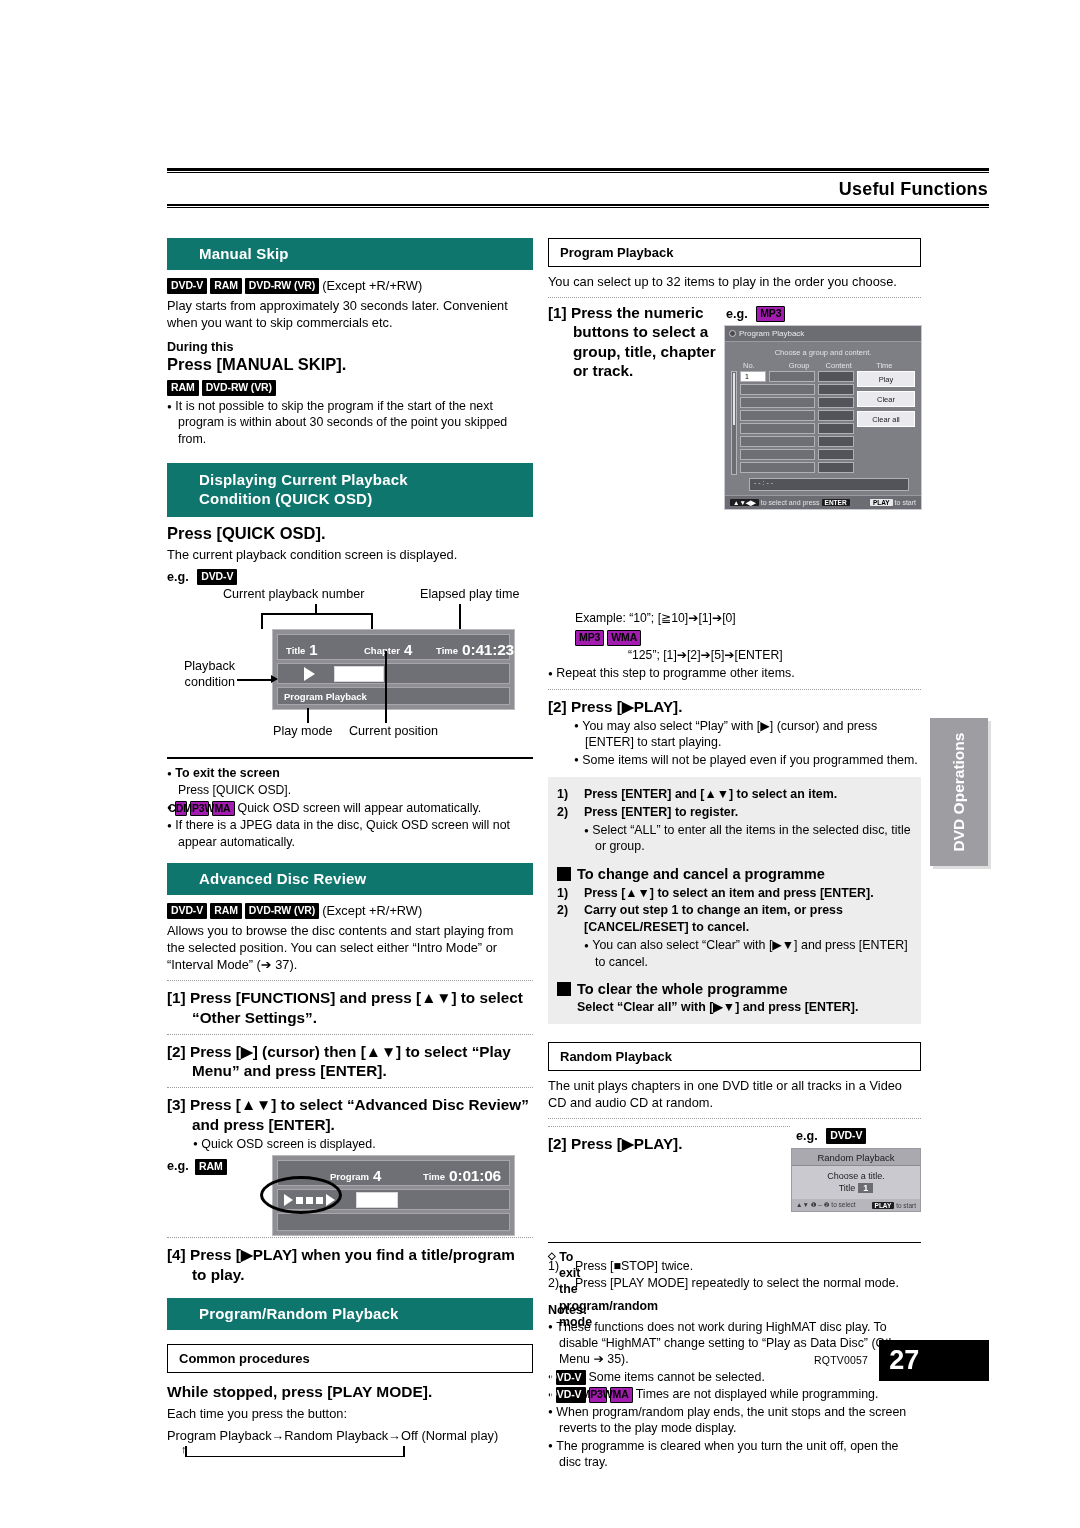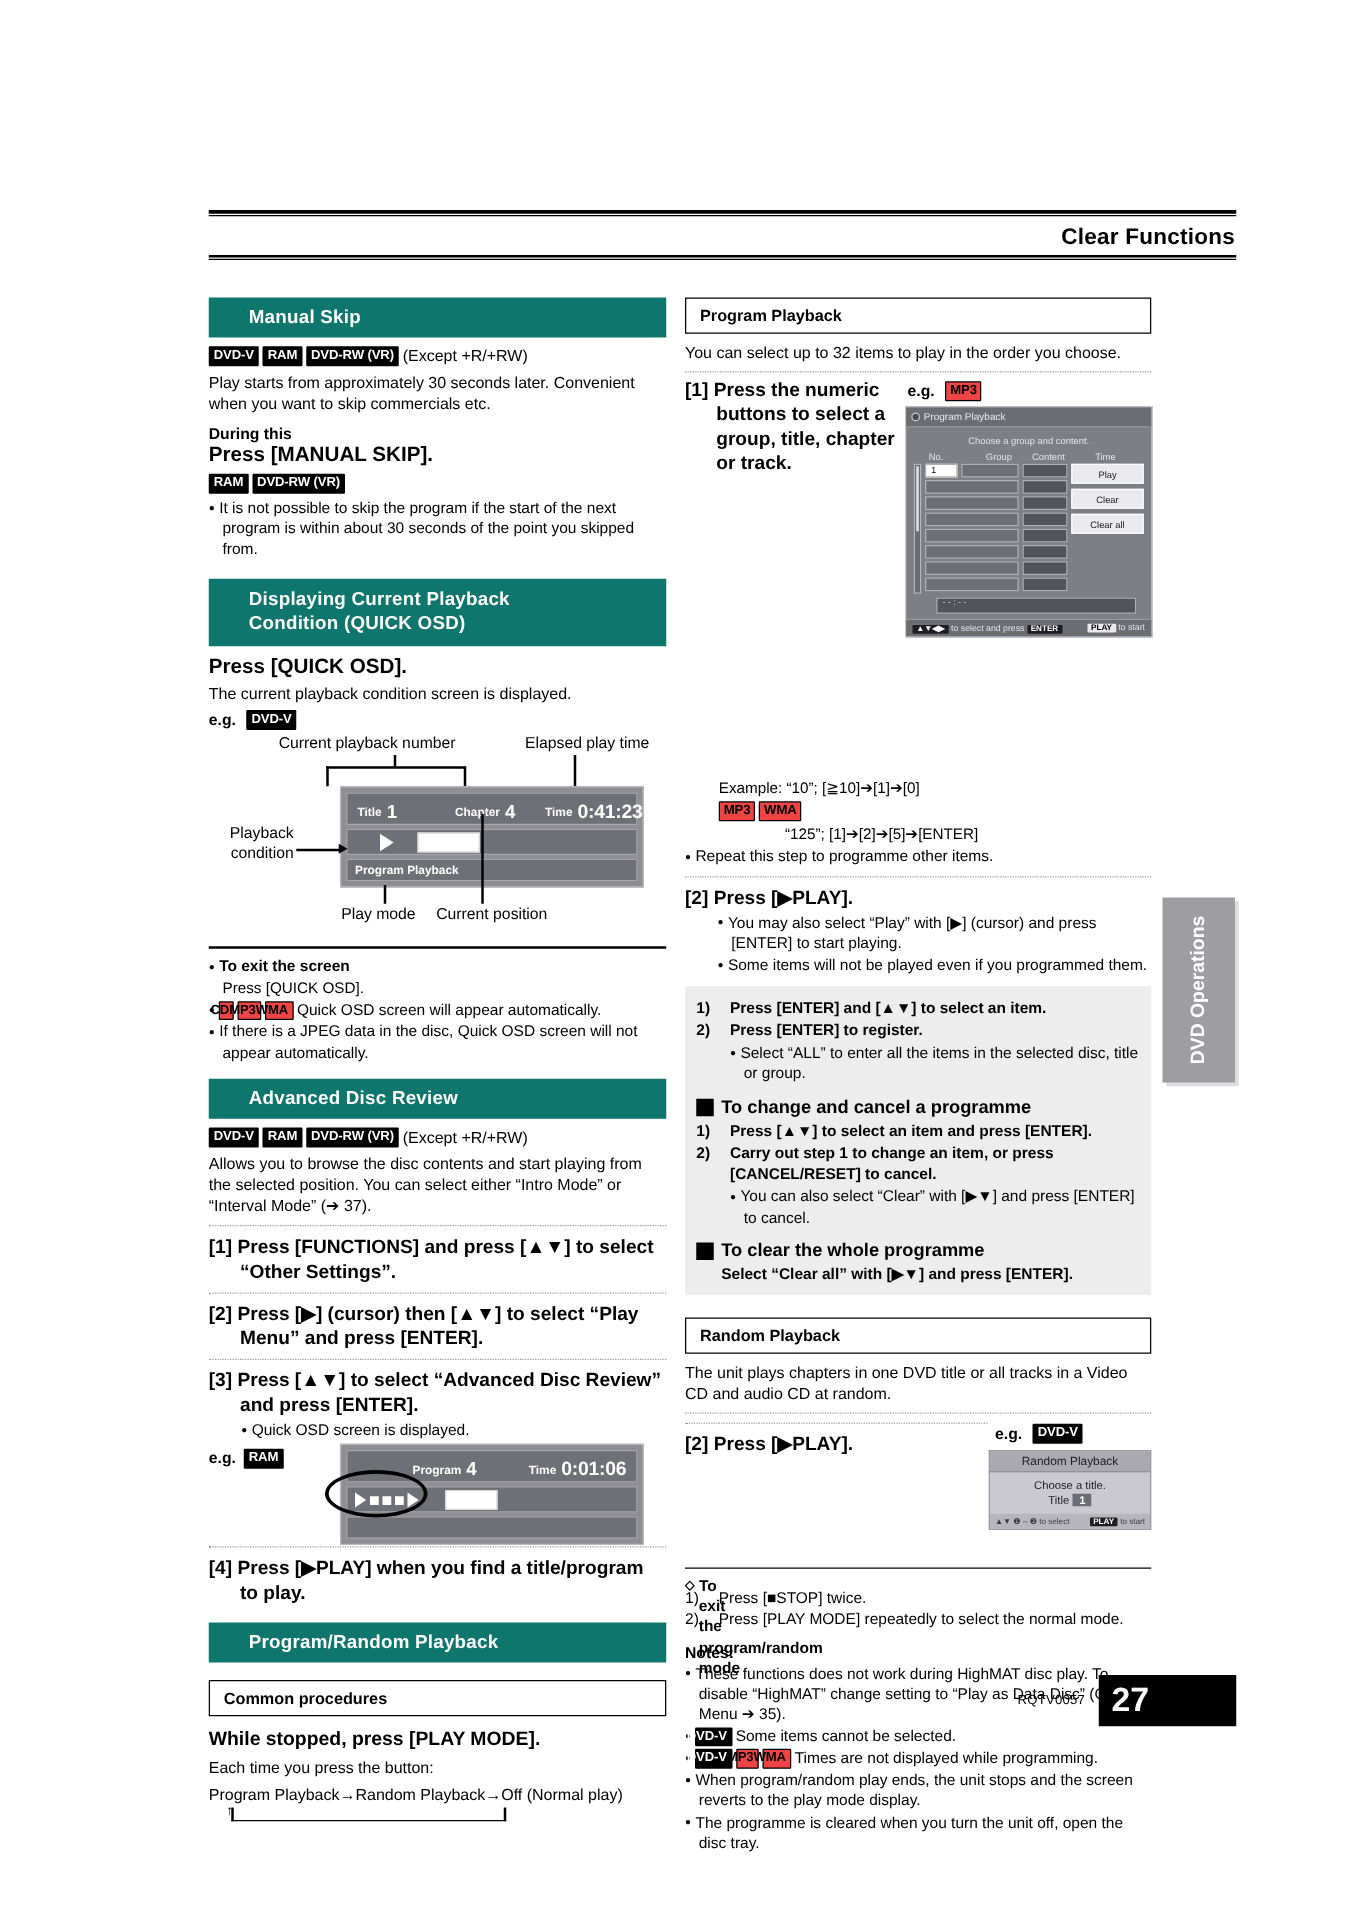--- a/index.html
+++ b/index.html
@@ -51,21 +51,21 @@
     display: inline-block; vertical-align: middle;
     background: #000; color: #fff;
     font-size: 10.5px; font-weight: bold;
     padding: 1px 4px 1.5px 4px;
     line-height: 1.25;
     letter-spacing: -0.1px;
     margin-right: 3px;
     border-radius: 1px;
   }
   .badge.outline {
-    background: #ef4444; color: #000; border: 1.3px solid #000;
+    background: #a21caf; color: #000; border: 1.3px solid #000;
     padding: 0px 3px 0.5px 3px;
   }
 
   
   .p { font-size: 12.8px; line-height: 1.33; margin: 3px 0 0 0; }
   .sm { font-size: 12.2px; line-height: 1.32; }
   .lbl-bold { font-size: 12.6px; font-weight: bold; }
   .h-step {
     font-size: 15.3px; font-weight: bold; line-height: 1.26;
     margin: 7px 0 0 0;
@@ -225,21 +225,21 @@
   .flowarrow .rv { position:absolute; left: 236px; top: 2px; width: 1.6px; height: 11px; background:#000; }
   .flowarrow .ah { position:absolute; left: 14px; top: 0px; font-size: 11px; line-height: 1; }
 </style>
 </head>
 <body>
 
 <div class="page">
 
   <div class="hdr">
     <div class="rule-top"></div>
-    <div class="hdr-title">Clear Functions</div>
+    <div class="hdr-title">Useful Functions</div>
     <div class="rule-bot"></div>
   </div>
 
   <div class="col-left">
 
     <div class="banner">Manual Skip</div>
     <div style="margin-top:6px">
       <span class="badge">DVD-V</span><span class="badge">RAM</span><span class="badge">DVD-RW (VR)</span><span class="p" style="display:inline">(Except +R/+RW)</span>
     </div>
     <div class="p">Play starts from approximately 30 seconds later. Convenient when you want to skip commercials etc.</div>
@@ -466,21 +466,21 @@
           </div>
           <div>
             <span class="kbadge lt">PLAY</span>
             <span>to start</span>
           </div>
         </div>
       </div>
       <div style="height:228px"></div>
     </div>
 
-    <div class="sm" style="margin-top:14px; padding-left:27px">Example: “10”;  [≧10]➔[1]➔[0]</div>
+    <div class="sm" style="margin-top:2px; padding-left:27px">Example: “10”;  [≧10]➔[1]➔[0]</div>
     <div style="padding-left:27px; margin-top:2px">
       <span class="badge outline">MP3</span><span class="badge outline">WMA</span>
     </div>
     <div class="sm" style="padding-left:80px; margin-top:1px">“125”; [1]➔[2]➔[5]➔[ENTER]</div>
     <ul class="bul">
       <li>Repeat this step to programme other items.</li>
     </ul>
 
     <div class="dotrule"></div>
     <div class="h-step">

